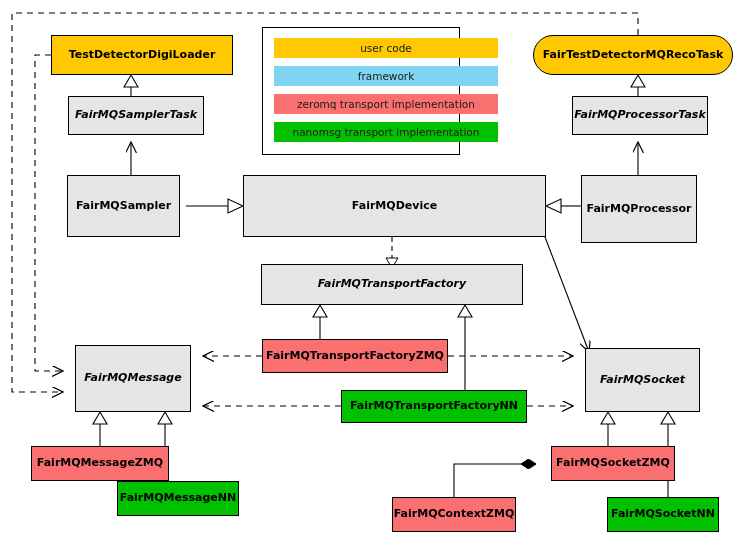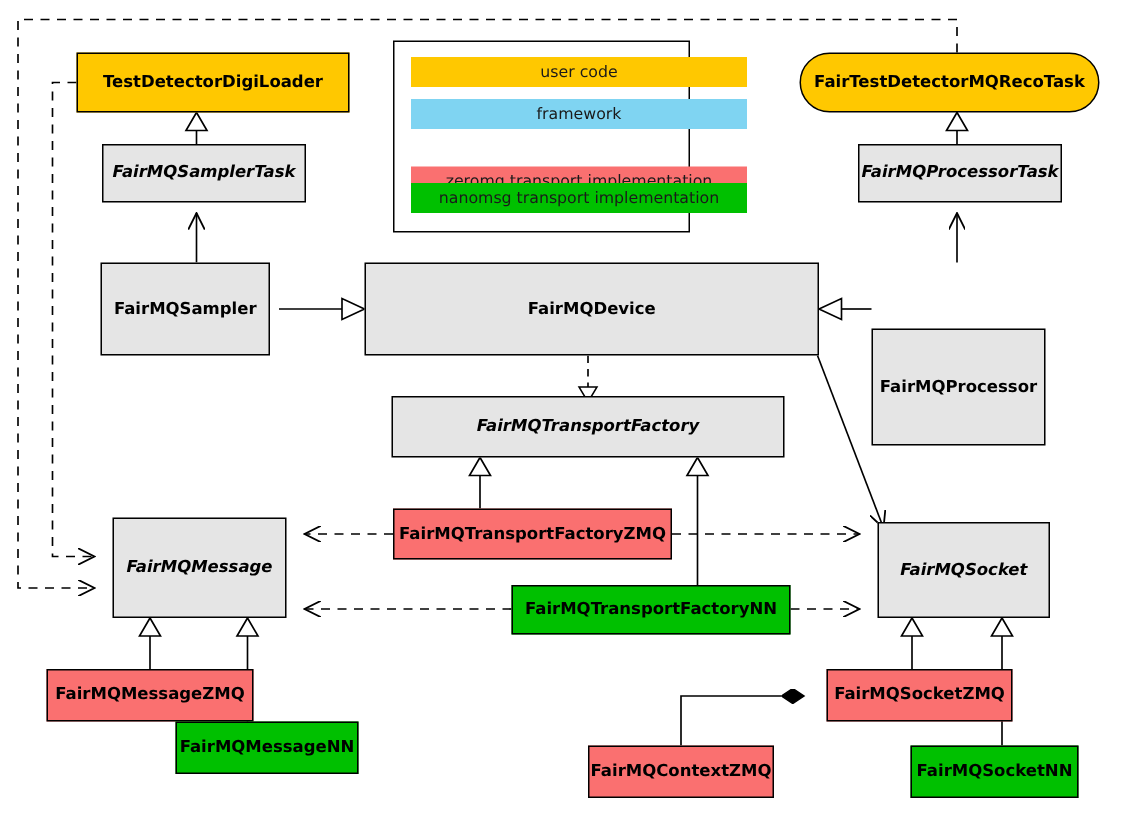--- a/index.html
+++ b/index.html
@@ -63,21 +63,21 @@
     height: 20px;
     display: flex;
     align-items: center;
     justify-content: center;
     font-size: 10.5px;
     font-weight: normal;
     color: #1a1a1a;
   }
   .legend-row.r0 { top: 10px; }
   .legend-row.r1 { top: 38px; }
-  .legend-row.r2 { top: 66px; margin-top: 17px; }
+  .legend-row.r2 { top: 66px; }
   .legend-row.r3 { top: 94px; }
 </style>
 </head>
 <body>
 
 <div id="diagram-root">
 
   <svg id="edges-layer" viewBox="0 0 748 549" width="748" height="549">
     <defs>
       <marker id="hollow-tri-up" markerWidth="14" markerHeight="12" refX="1" refY="6" orient="auto" markerUnits="userSpaceOnUse">
@@ -156,21 +156,21 @@
     <div class="legend-row r2" style="background:#FA7070">zeromq transport implementation</div>
     <div class="legend-row r3" style="background:#00C000">nanomsg transport implementation</div>
   </div>
 
   <div class="node c-user" style="left:51px;top:35px;width:182px;height:40px;">TestDetectorDigiLoader</div>
   <div class="node c-user" style="left:533px;top:35px;width:200px;height:40px;border-radius:20px;">FairTestDetectorMQRecoTask</div>
   <div class="node c-frame abstract" style="left:68px;top:96px;width:136px;height:39px;">FairMQSamplerTask</div>
   <div class="node c-frame abstract" style="left:572px;top:96px;width:136px;height:39px;">FairMQProcessorTask</div>
   <div class="node c-frame" style="left:67px;top:175px;width:113px;height:62px;">FairMQSampler</div>
   <div class="node c-frame" style="left:243px;top:175px;width:303px;height:62px;">FairMQDevice</div>
-  <div class="node c-frame" style="left:581px;top:175px;width:116px;height:78px;margin-top:44px;">FairMQProcessor</div>
+  <div class="node c-frame" style="left:581px;top:175px;width:116px;height:68px;">FairMQProcessor</div>
   <div class="node c-frame abstract" style="left:261px;top:264px;width:262px;height:41px;">FairMQTransportFactory</div>
   <div class="node c-zmq" style="left:262px;top:339px;width:186px;height:34px;">FairMQTransportFactoryZMQ</div>
   <div class="node c-nn" style="left:341px;top:390px;width:186px;height:33px;">FairMQTransportFactoryNN</div>
   <div class="node c-frame abstract" style="left:75px;top:345px;width:116px;height:67px;">FairMQMessage</div>
   <div class="node c-frame abstract" style="left:585px;top:348px;width:115px;height:64px;">FairMQSocket</div>
   <div class="node c-zmq" style="left:31px;top:446px;width:138px;height:35px;">FairMQMessageZMQ</div>
   <div class="node c-nn" style="left:104px;top:481px;width:122px;height:35px;margin-left:13px;">FairMQMessageNN</div>
   <div class="node c-zmq" style="left:551px;top:446px;width:124px;height:35px;">FairMQSocketZMQ</div>
   <div class="node c-zmq" style="left:392px;top:497px;width:124px;height:35px;">FairMQContextZMQ</div>
   <div class="node c-nn" style="left:607px;top:497px;width:112px;height:35px;">FairMQSocketNN</div>

